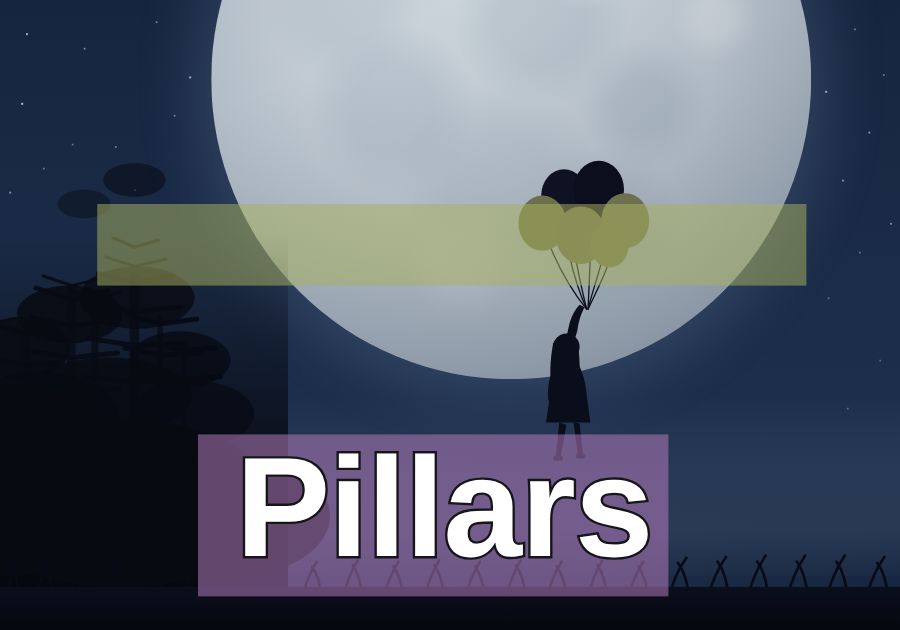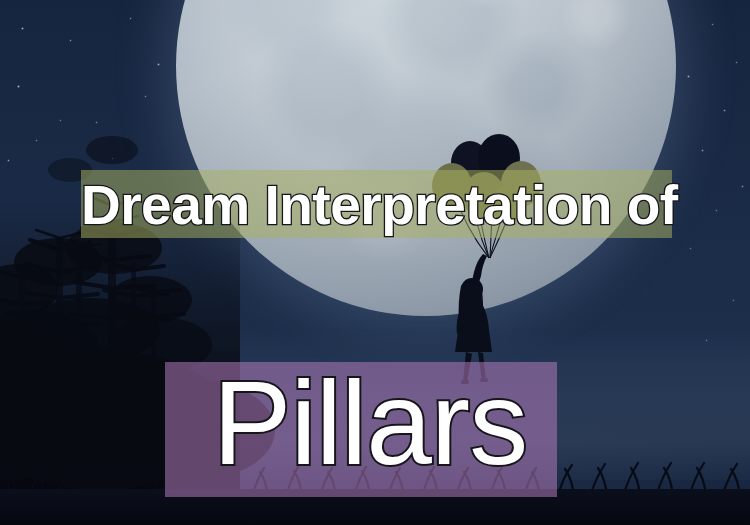--- a/index.html
+++ b/index.html
@@ -171,21 +171,21 @@
   .title-main {
     position: absolute;
     left: 160px;
     top: 348px;
     width: 420px;
     height: 150px;
     display: flex;
     align-items: center;
     justify-content: center;
     font-size: 118px;
-    font-weight: 400;
+    font-weight: 700;
     letter-spacing: -1px;
     color: #ffffff;
     white-space: nowrap;
     -webkit-text-stroke: 4px #15151a;
     paint-order: stroke fill;
     line-height: 1;
   }
 
   
   .figure { position: absolute; left: 0; top: 0; width: 750px; height: 525px; pointer-events: none; }
@@ -362,18 +362,17 @@
       <path d="M689 497 C 693 483, 698 472, 704 463"></path>
       <path d="M706 497 C 705 485, 702 475, 697 468"></path>
       <path d="M722 497 C 726 483, 731 473, 737 464"></path>
       <path d="M740 497 C 739 486, 736 476, 731 469"></path>
     </g>
   </svg>
 
   <div class="ground"></div>
 
   <div class="band-green"></div>
-  <div class="title-top">Dream Interpretation of</div>
 
   <div class="band-purple"></div>
   <div class="title-main">Pillars</div>
 
 </div>
 
 </body></html>

